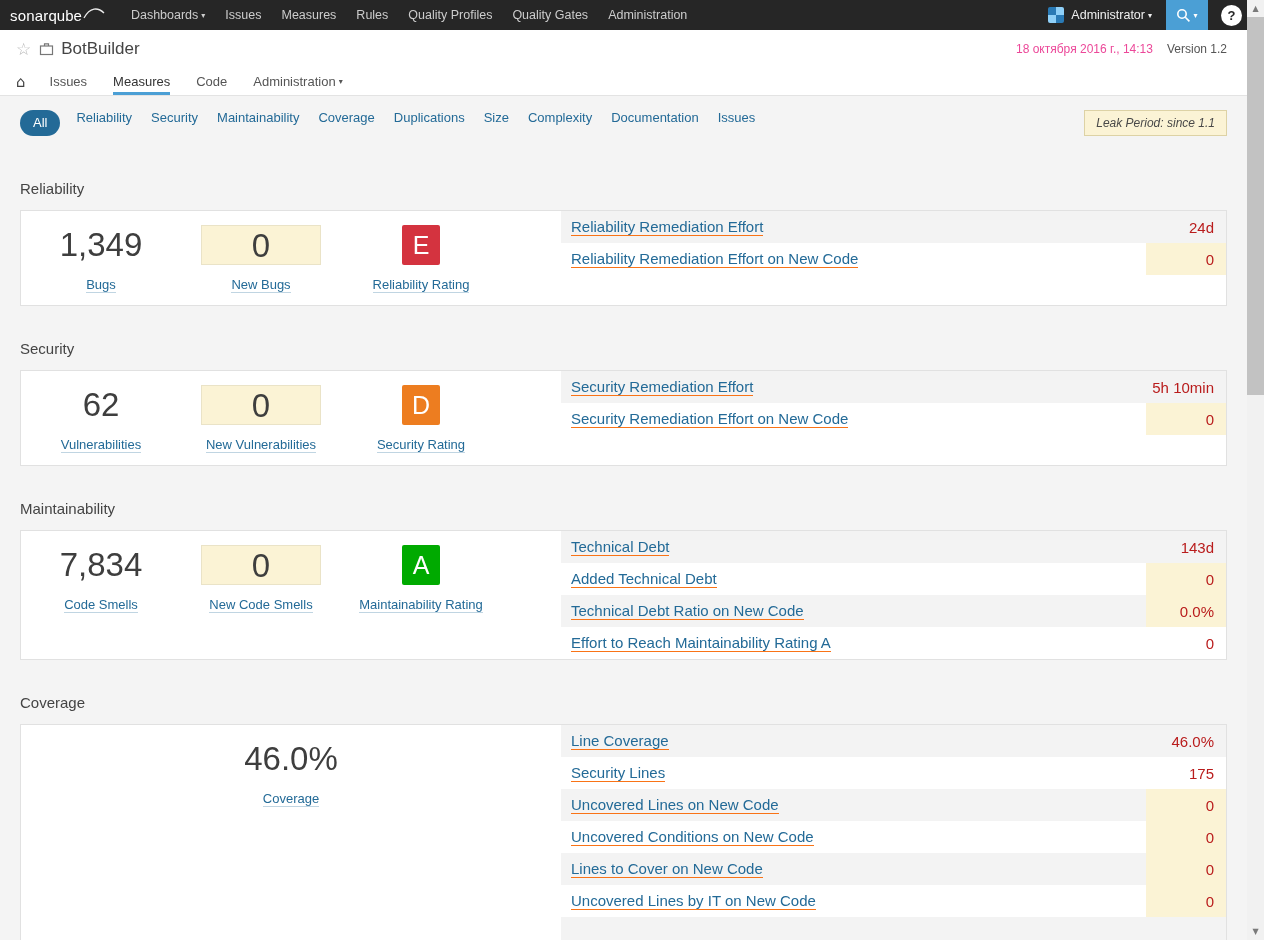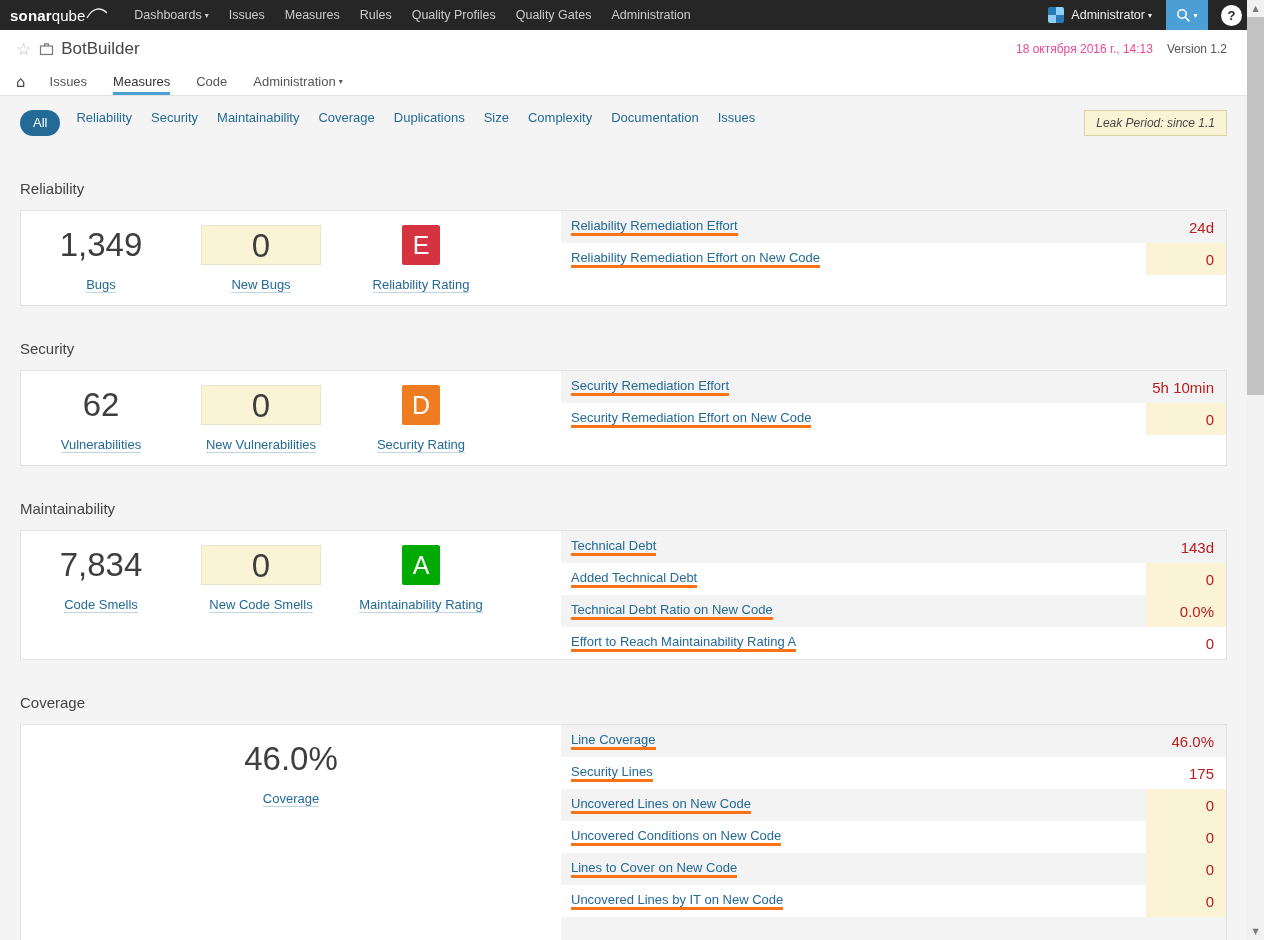--- a/index.html
+++ b/index.html
@@ -6,21 +6,21 @@
   html,body { width:1264px; height:940px; overflow:hidden; }
   body {
     font-family:"Liberation Sans","DejaVu Sans",sans-serif;
     font-size:13px; color:#444; background:#fff;
   }
   .icon-glyph { font-family:"DejaVu Sans",sans-serif; }
 
   
   .navbar { height:30px; background:#262626; display:flex; align-items:center; padding:0 22px 0 10px; color:#ccc; }
   .logo { display:flex; align-items:center; margin-right:16px; cursor:pointer; }
-  .logo .p1 { color:#fff; font-weight:bold; font-size:15px; letter-spacing:.2px; }
+  .logo .p1 { color:#fff; font-weight:normal; font-size:15px; letter-spacing:.2px; }
   .logo .p2 { color:#fff; font-weight:normal; font-size:15px; }
   .logo svg { margin-left:1px; margin-top:-6px; }
   .nav-item { padding:16px 10px; font-size:12.5px; line-height:30px; color:#ccc; cursor:pointer; white-space:nowrap; }
   .caret { font-size:8px; margin-left:3px; vertical-align:1px; font-family:"DejaVu Sans",sans-serif; }
   .nav-spacer { flex:1; }
   .user { display:flex; align-items:center; color:#f0f0f0; font-size:12.5px; cursor:pointer; }
   .avatar { width:16px; height:16px; border-radius:2px; margin-right:7px;
             background:conic-gradient(#8fd0f8 0 25%, #2a7ab5 25% 50%, #8fd0f8 50% 75%, #2a7ab5 75%); }
   .search-btn { width:42px; height:30px; background:#4b9fd5; display:flex; align-items:center; justify-content:center; margin-left:14px; cursor:pointer; }
   .search-btn .caret { color:#fff; margin-left:2px; }
@@ -59,21 +59,21 @@
   .mcol { width:160px; text-align:center; }
   .card-left.centered .mcol { width:auto; }
   .m-value { font-size:33px; font-weight:300; color:#3e3e3e; height:40px; line-height:40px; }
   .m-value.leak-box { width:120px; margin:0 auto; background:#fbf3d5; border:1px solid #eae3c7; }
   .rating-box { display:inline-block; width:38px; height:40px; line-height:40px; border-radius:2px; color:#fff; font-size:25px; text-align:center; }
   .m-label { display:inline-block; margin-top:12px; font-size:13px; color:#236a97; border-bottom:1px solid #c0d5e2; cursor:pointer; }
 
   .card-right { flex:1; }
   .mrow { height:32px; display:flex; align-items:center; justify-content:space-between; }
   .mrow:nth-child(odd) { background:#f3f3f3; }
-  .mrow-label { margin-left:10px; color:#236a97; border-bottom:3px solid #f97316; cursor:pointer; font-size:13px; }
+  .mrow-label { margin-left:10px; color:#236a97; border-bottom:1px solid #f97316; cursor:pointer; font-size:15px; }
   .mrow-value { padding-right:12px; color:#b91c1c; font-size:15px; }
   .mrow-value.leak { height:32px; min-width:80px; background:#fbf3d5; display:flex; align-items:center; justify-content:flex-end; padding-right:12px; }
 
   
   .scrollbar { position:fixed; top:0; right:0; width:17px; height:940px; background:#f1f1f1; z-index:50; }
   .sb-arrow { height:17px; display:flex; align-items:center; justify-content:center; font-size:8px; color:#7a7a7a; cursor:pointer; font-family:"DejaVu Sans",sans-serif; }
   .sb-up { position:absolute; top:0; left:0; right:0; }
   .sb-down { position:absolute; bottom:0; left:0; right:0; }
   .sb-thumb { position:absolute; top:17px; left:0; width:17px; height:378px; background:#c2c2c2; cursor:pointer; }
 </style>

